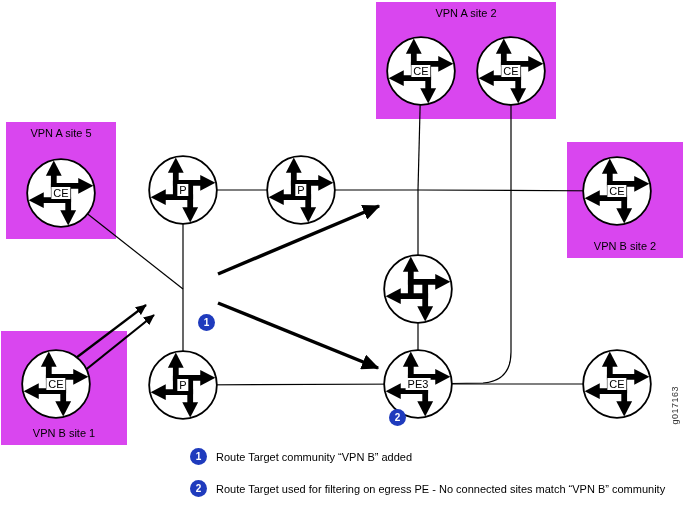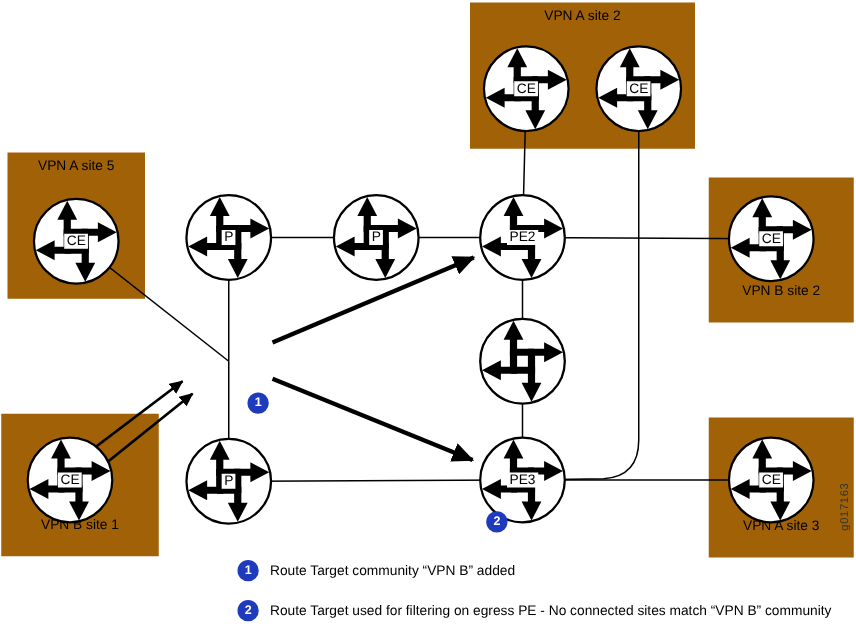--- a/index.html
+++ b/index.html
@@ -1,23 +1,23 @@
 <!DOCTYPE html>
 <html><head>
 <meta charset="utf-8">
 <style>
   html,body{margin:0;padding:0;background:#fff;}
   .stage{
     position:relative;width:685px;height:505px;background:#fff;overflow:hidden;
     font-family:"Liberation Sans","DejaVu Sans",sans-serif;color:#000;
   }
-  .site{position:absolute;background:#a16207;}
+  .site{position:absolute;background:#d946ef;}
   .site-label{position:absolute;left:0;right:0;text-align:center;font-size:11px;color:#000;}
   .site-label.top{top:5px;}
-  .site-label.bottom{bottom:19px;}
+  .site-label.bottom{bottom:6px;}
   .links{position:absolute;left:0;top:0;z-index:2;}
   .router{position:absolute;width:72px;height:72px;z-index:3;}
   .router > svg{position:absolute;left:0;top:0;width:72px;height:72px;}
   .rlabel{
     position:absolute;left:50%;top:50%;transform:translate(-50%,-50%);
     background:#fff;padding:0 2px;font-size:11px;font-weight:normal;white-space:nowrap;
   }
   .badge{
     position:absolute;z-index:4;width:17px;height:17px;border-radius:50%;
     background:#1f3bbd;color:#fff;font-size:10px;font-weight:bold;
@@ -56,23 +56,20 @@
     <div class="site-label top">VPN A site 5</div>
   </div>
   <div class="site" style="left:376px;top:2px;width:180px;height:117px">
     <div class="site-label top">VPN A site 2</div>
   </div>
   <div class="site" style="left:567px;top:142px;width:116px;height:116px">
     <div class="site-label bottom">VPN B site 2</div>
   </div>
   <div class="site" style="left:1px;top:331px;width:126px;height:114px">
     <div class="site-label bottom">VPN B site 1</div>
-  </div>
-  <div class="site" style="left:567px;top:334px;width:116px;height:112px">
-    <div class="site-label bottom">VPN A site 3</div>
   </div>
 
   <svg class="links" width="685" height="505">
     <defs>
       <marker id="mArrow" viewBox="0 0 5 4.5" markerWidth="5" markerHeight="4.5" refX="4.6" refY="2.25" orient="auto" markerUnits="strokeWidth">
         <path d="M0,0 L5,2.25 L0,4.5 z" fill="#000"></path>
       </marker>
     </defs>
 
     <line x1="61" y1="193" x2="183" y2="289" stroke="#000" stroke-width="1.2"></line>
@@ -135,26 +132,20 @@
         <use href="#router-glyph"></use>
       </svg>
     <span class="rlabel">P</span>
   </div>
   <div class="router" style="left:265px;top:154px">
     <svg viewBox="0 0 100 100">
         <use href="#router-glyph"></use>
       </svg>
     <span class="rlabel">P</span>
   </div>
-  <div class="router" style="left:382px;top:154px">
-    <svg viewBox="0 0 100 100">
-        <use href="#router-glyph"></use>
-      </svg>
-    <span class="rlabel">PE2</span>
-  </div>
   <div class="router" style="left:382px;top:253px">
     <svg viewBox="0 0 100 100">
         <use href="#router-glyph"></use>
       </svg>
     <span class="rlabel"></span>
   </div>
   <div class="router" style="left:147px;top:349px">
     <svg viewBox="0 0 100 100">
         <use href="#router-glyph"></use>
       </svg>

